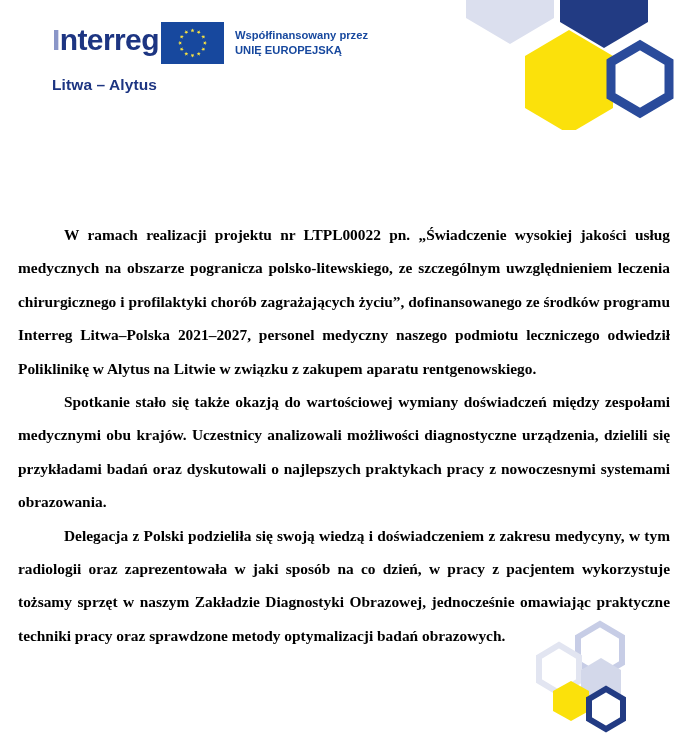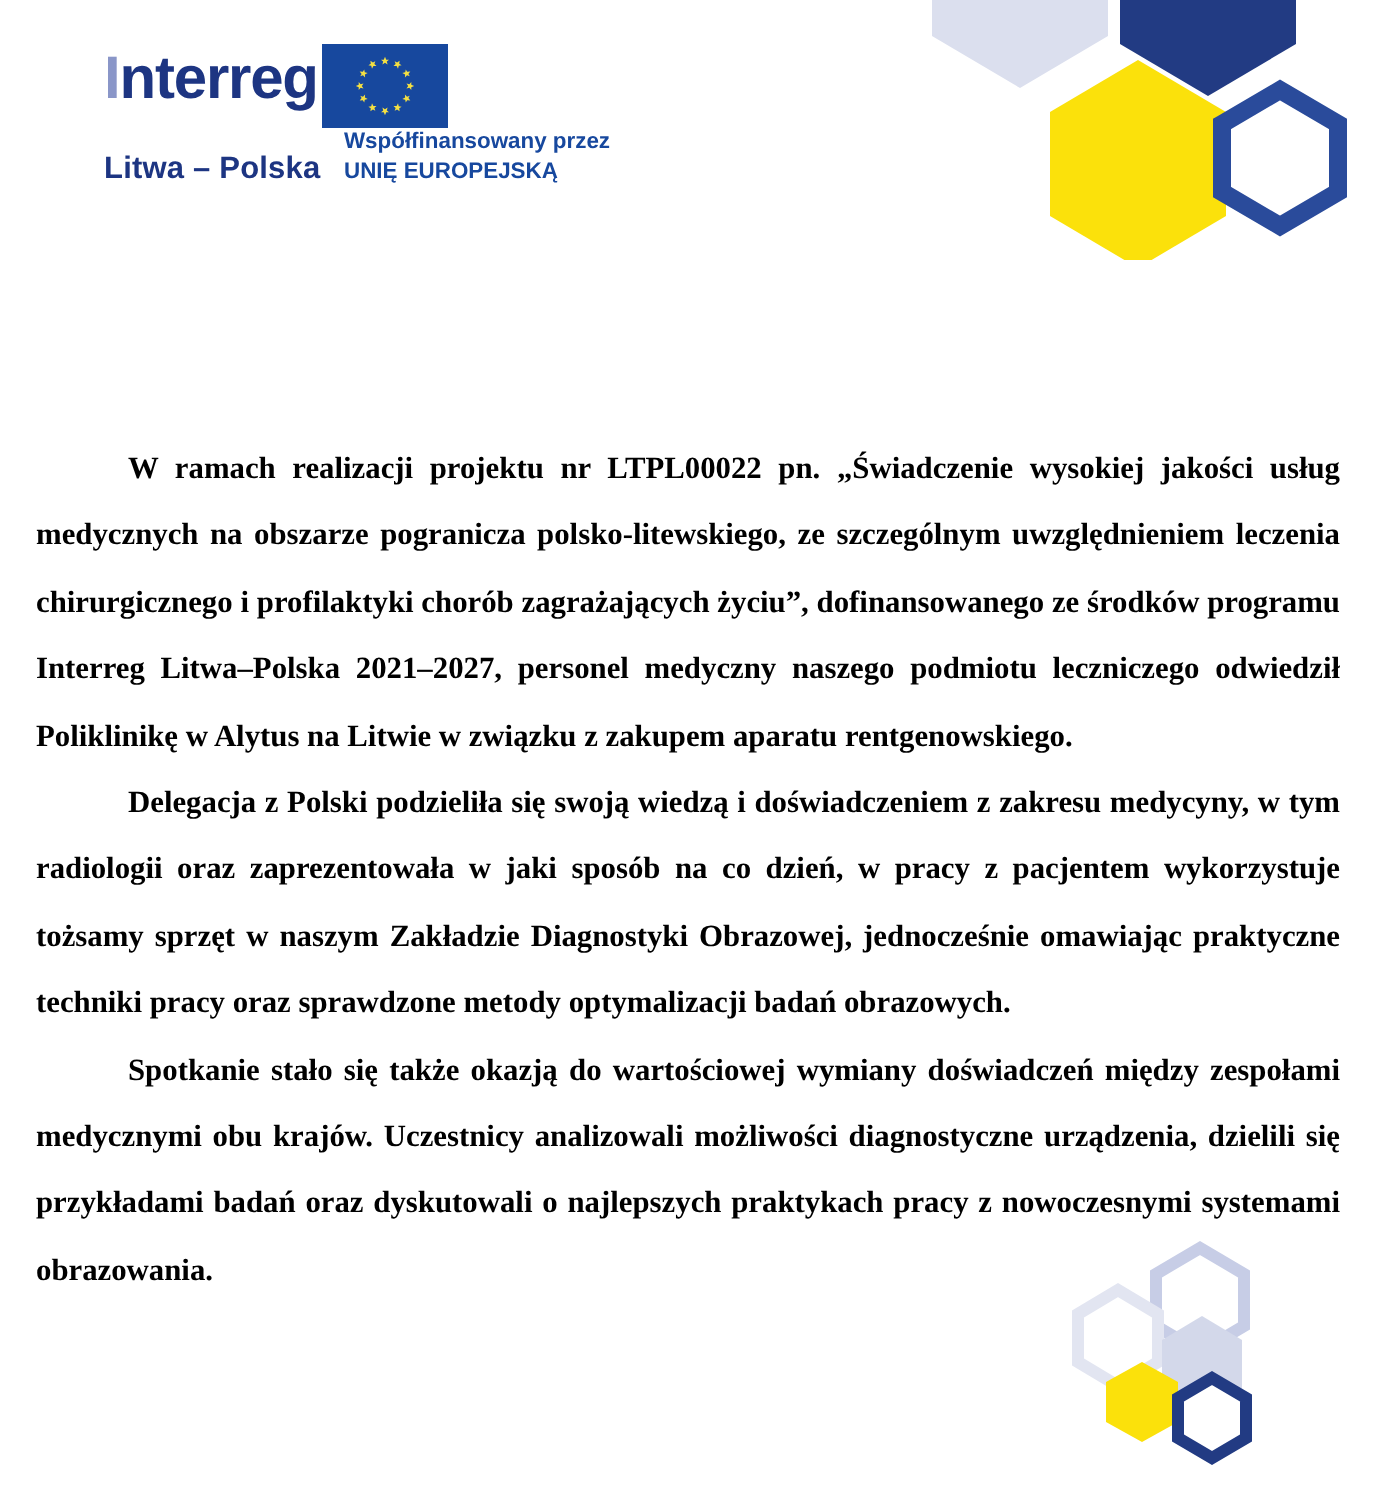--- a/index.html
+++ b/index.html
@@ -52,22 +52,21 @@
     letter-spacing: 0.1px;
     white-space: nowrap;
   }
 
   
   .eu-block {
     position: absolute;
     left: 161px;
     top: 22px;
     display: flex;
-    align-items: flex-start;
-    flex-direction: column;
+    align-items: center;
   }
   .eu-flag {
     position: relative;
     width: 63px;
     height: 42px;
     background: #17489e;
     flex: 0 0 auto;
   }
   .eu-flag svg { display: block; }
   .eu-text {
@@ -120,21 +119,21 @@
   }
   .hex-bottom svg { display: block; }
 </style>
 </head>
 <body>
 
 <div class="header">
 
   <div class="logo-block">
     <div class="interreg-word"><span class="glyph-i">I</span><span>nterreg</span></div>
-    <div class="interreg-sub">Litwa – Polska</div>
+    <div class="interreg-sub">Litwa – Alytus</div>
   </div>
 
   <div class="eu-block">
     <div class="eu-flag">
       <svg width="63" height="42" viewBox="0 0 63 42" aria-hidden="true">
         <rect x="0" y="0" width="63" height="42" fill="#17489e"></rect>
         <g fill="#f5e042">
           <g transform="translate(31.5,21)">
             <g transform="rotate(0) translate(0,-12.5)">
                 <polygon points="0,-2.1 0.62,-0.65 2.0,-0.65 0.9,0.3 1.3,1.75 0,0.9 -1.3,1.75 -0.9,0.3 -2.0,-0.65 -0.62,-0.65"></polygon>
@@ -191,22 +190,22 @@
 
       <polygon points="85,56 129,30 173,56 173,108 129,134 85,108" fill="#fbe10b"></polygon>
 
       <polygon points="171,62 200,45 229,62 229,96 200,113 171,96" fill="#ffffff" stroke="#2a4b9b" stroke-width="9"></polygon>
     </svg>
   </div>
 </div>
 
 <div class="content">
   <p class="para">W ramach realizacji projektu nr LTPL00022 pn. „Świadczenie wysokiej jakości usług medycznych na obszarze pogranicza polsko-litewskiego, ze szczególnym uwzględnieniem leczenia chirurgicznego i profilaktyki chorób zagrażających życiu”, dofinansowanego ze środków programu Interreg Litwa–Polska 2021–2027, personel medyczny naszego podmiotu leczniczego odwiedził Poliklinikę w Alytus na Litwie w związku z zakupem aparatu rentgenowskiego.</p>
+  <p class="para">Spotkanie stało się także okazją do wartościowej wymiany doświadczeń między zespołami medycznymi obu krajów. Uczestnicy analizowali możliwości diagnostyczne urządzenia, dzielili się przykładami badań oraz dyskutowali o najlepszych praktykach pracy z nowoczesnymi systemami obrazowania.</p>
   <p class="para">Delegacja z Polski podzieliła się swoją wiedzą i doświadczeniem z zakresu medycyny, w tym radiologii oraz zaprezentowała w jaki sposób na co dzień, w pracy z pacjentem wykorzystuje tożsamy sprzęt w naszym Zakładzie Diagnostyki Obrazowej, jednocześnie omawiając praktyczne techniki pracy oraz sprawdzone metody optymalizacji badań obrazowych.</p>
-  <p class="para">Spotkanie stało się także okazją do wartościowej wymiany doświadczeń między zespołami medycznymi obu krajów. Uczestnicy analizowali możliwości diagnostyczne urządzenia, dzielili się przykładami badań oraz dyskutowali o najlepszych praktykach pracy z nowoczesnymi systemami obrazowania.</p>
 </div>
 
 <div class="hex-bottom">
   <svg width="152" height="122" viewBox="0 0 152 122" aria-hidden="true">
 
     <polygon points="58,22 80,9 102,22 102,48 80,61 58,48" fill="#ffffff" stroke="#c7cde6" stroke-width="6"></polygon>
 
     <polygon points="19,42 39,30 59,42 59,66 39,78 19,66" fill="#ffffff" stroke="#e2e5f1" stroke-width="6"></polygon>
 
     <polygon points="61,55 81,43 101,55 101,79 81,91 61,79" fill="#d3d8ea"></polygon>

